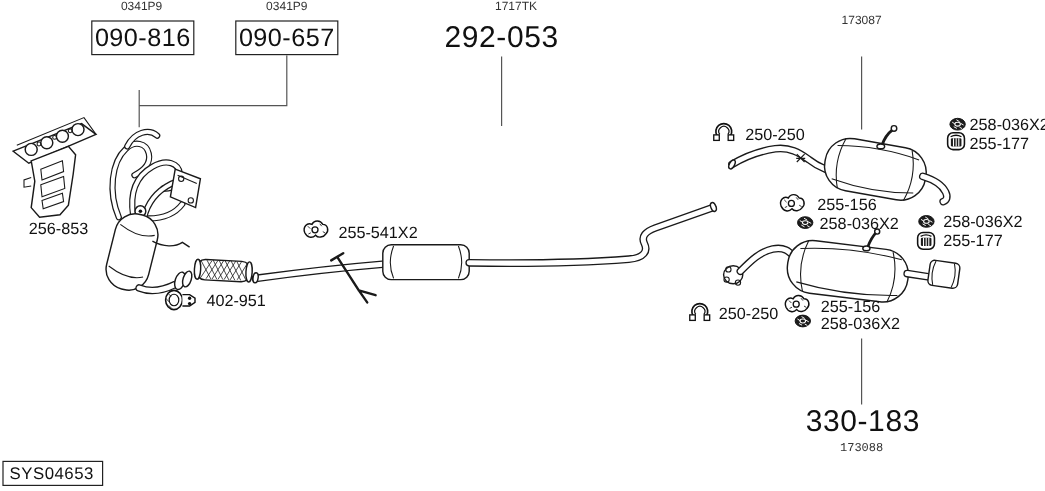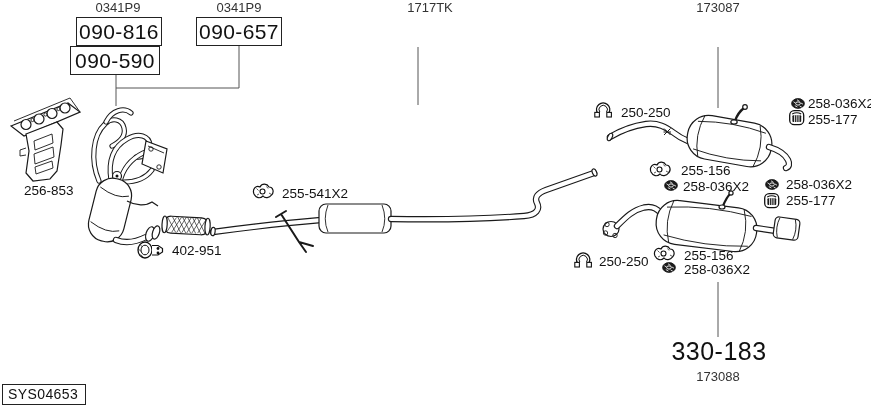--- a/index.html
+++ b/index.html
@@ -1,18 +1,18 @@
 <!DOCTYPE html>
 <html><head>
 <meta charset="utf-8">
 <style>
   html,body{margin:0;padding:0;background:#fff;}
   .stage{position:relative;width:871px;height:409px;background:#fff;overflow:hidden;
          font-family:"Liberation Sans",sans-serif;color:#111;}
-  .code{position:absolute;font-size:13px;color:#333;transform:translateX(-50%);white-space:nowrap;}
+  .code{position:absolute;font-size:10px;color:#333;transform:translateX(-50%);white-space:nowrap;}
   .big{position:absolute;font-size:25px;color:#111;transform:translateX(-50%);white-space:nowrap;letter-spacing:.5px;}
   .pbox{position:absolute;border:1.6px solid #222;background:#fff;display:flex;align-items:center;
         justify-content:center;font-size:21px;letter-spacing:.4px;}
   .lbl{position:absolute;font-size:13.5px;white-space:nowrap;color:#111;}
   .sysbox{position:absolute;border:1.5px solid #222;background:#fff;font-size:14px;
           padding:1px 7px 2px 5px;letter-spacing:.4px;}
   svg.art{position:absolute;left:0;top:0;}
   .ldr{stroke:#555;stroke-width:1;fill:none;}
   .to{fill:none;stroke:#1a1a1a;stroke-width:6.4;stroke-linejoin:round;stroke-linecap:round;}
   .ti{fill:none;stroke:#fff;stroke-width:4.2;stroke-linejoin:round;stroke-linecap:round;}
@@ -190,27 +190,27 @@
     <use href="#icon-grommet" x="664" y="180"></use>
     <use href="#icon-grommet" x="765" y="179"></use>
     <use href="#icon-grommet" x="662" y="262"></use>
     <use href="#icon-mount" x="789" y="110"></use>
     <use href="#icon-mount" x="764" y="193"></use>
   </svg>
 
   <div class="code" style="left:118px;top:0;">0341P9</div>
   <div class="code" style="left:239px;top:0;">0341P9</div>
   <div class="code" style="left:430px;top:0;">1717TK</div>
-  <div class="code" style="left:718px;top:0;">173087</div>
-  <div class="code" style="left:718px;top:369px;">173088</div>
+  <div class="code" style="left:718px;top:12px;">173087</div>
+  <div class="code" style="left:718px;top:369px;font-family:Liberation Mono, monospace;">173088</div>
 
   <div class="pbox" style="left:76px;top:17px;width:84px;height:27px;">090-816</div>
   <div class="pbox" style="left:196px;top:17px;width:84px;height:27px;">090-657</div>
-  <div class="pbox" style="left:70px;top:46px;width:88px;height:27px;">090-590</div>
-
+
+  <div class="big" style="left:418px;top:17px;">292-053</div>
   <div class="big" style="left:719px;top:337px;">330-183</div>
 
   <div class="lbl" style="left:24px;top:183px;">256-853</div>
   <div class="lbl" style="left:282px;top:186px;text-align:right;">255-541X2</div>
   <div class="lbl" style="left:172px;top:243px;">402-951</div>
   <div class="lbl" style="left:621px;top:105px;">250-250</div>
   <div class="lbl" style="left:808px;top:96px;">258-036X2</div>
   <div class="lbl" style="left:808px;top:112px;">255-177</div>
   <div class="lbl" style="left:681px;top:163px;">255-156</div>
   <div class="lbl" style="left:683px;top:179px;">258-036X2</div>

